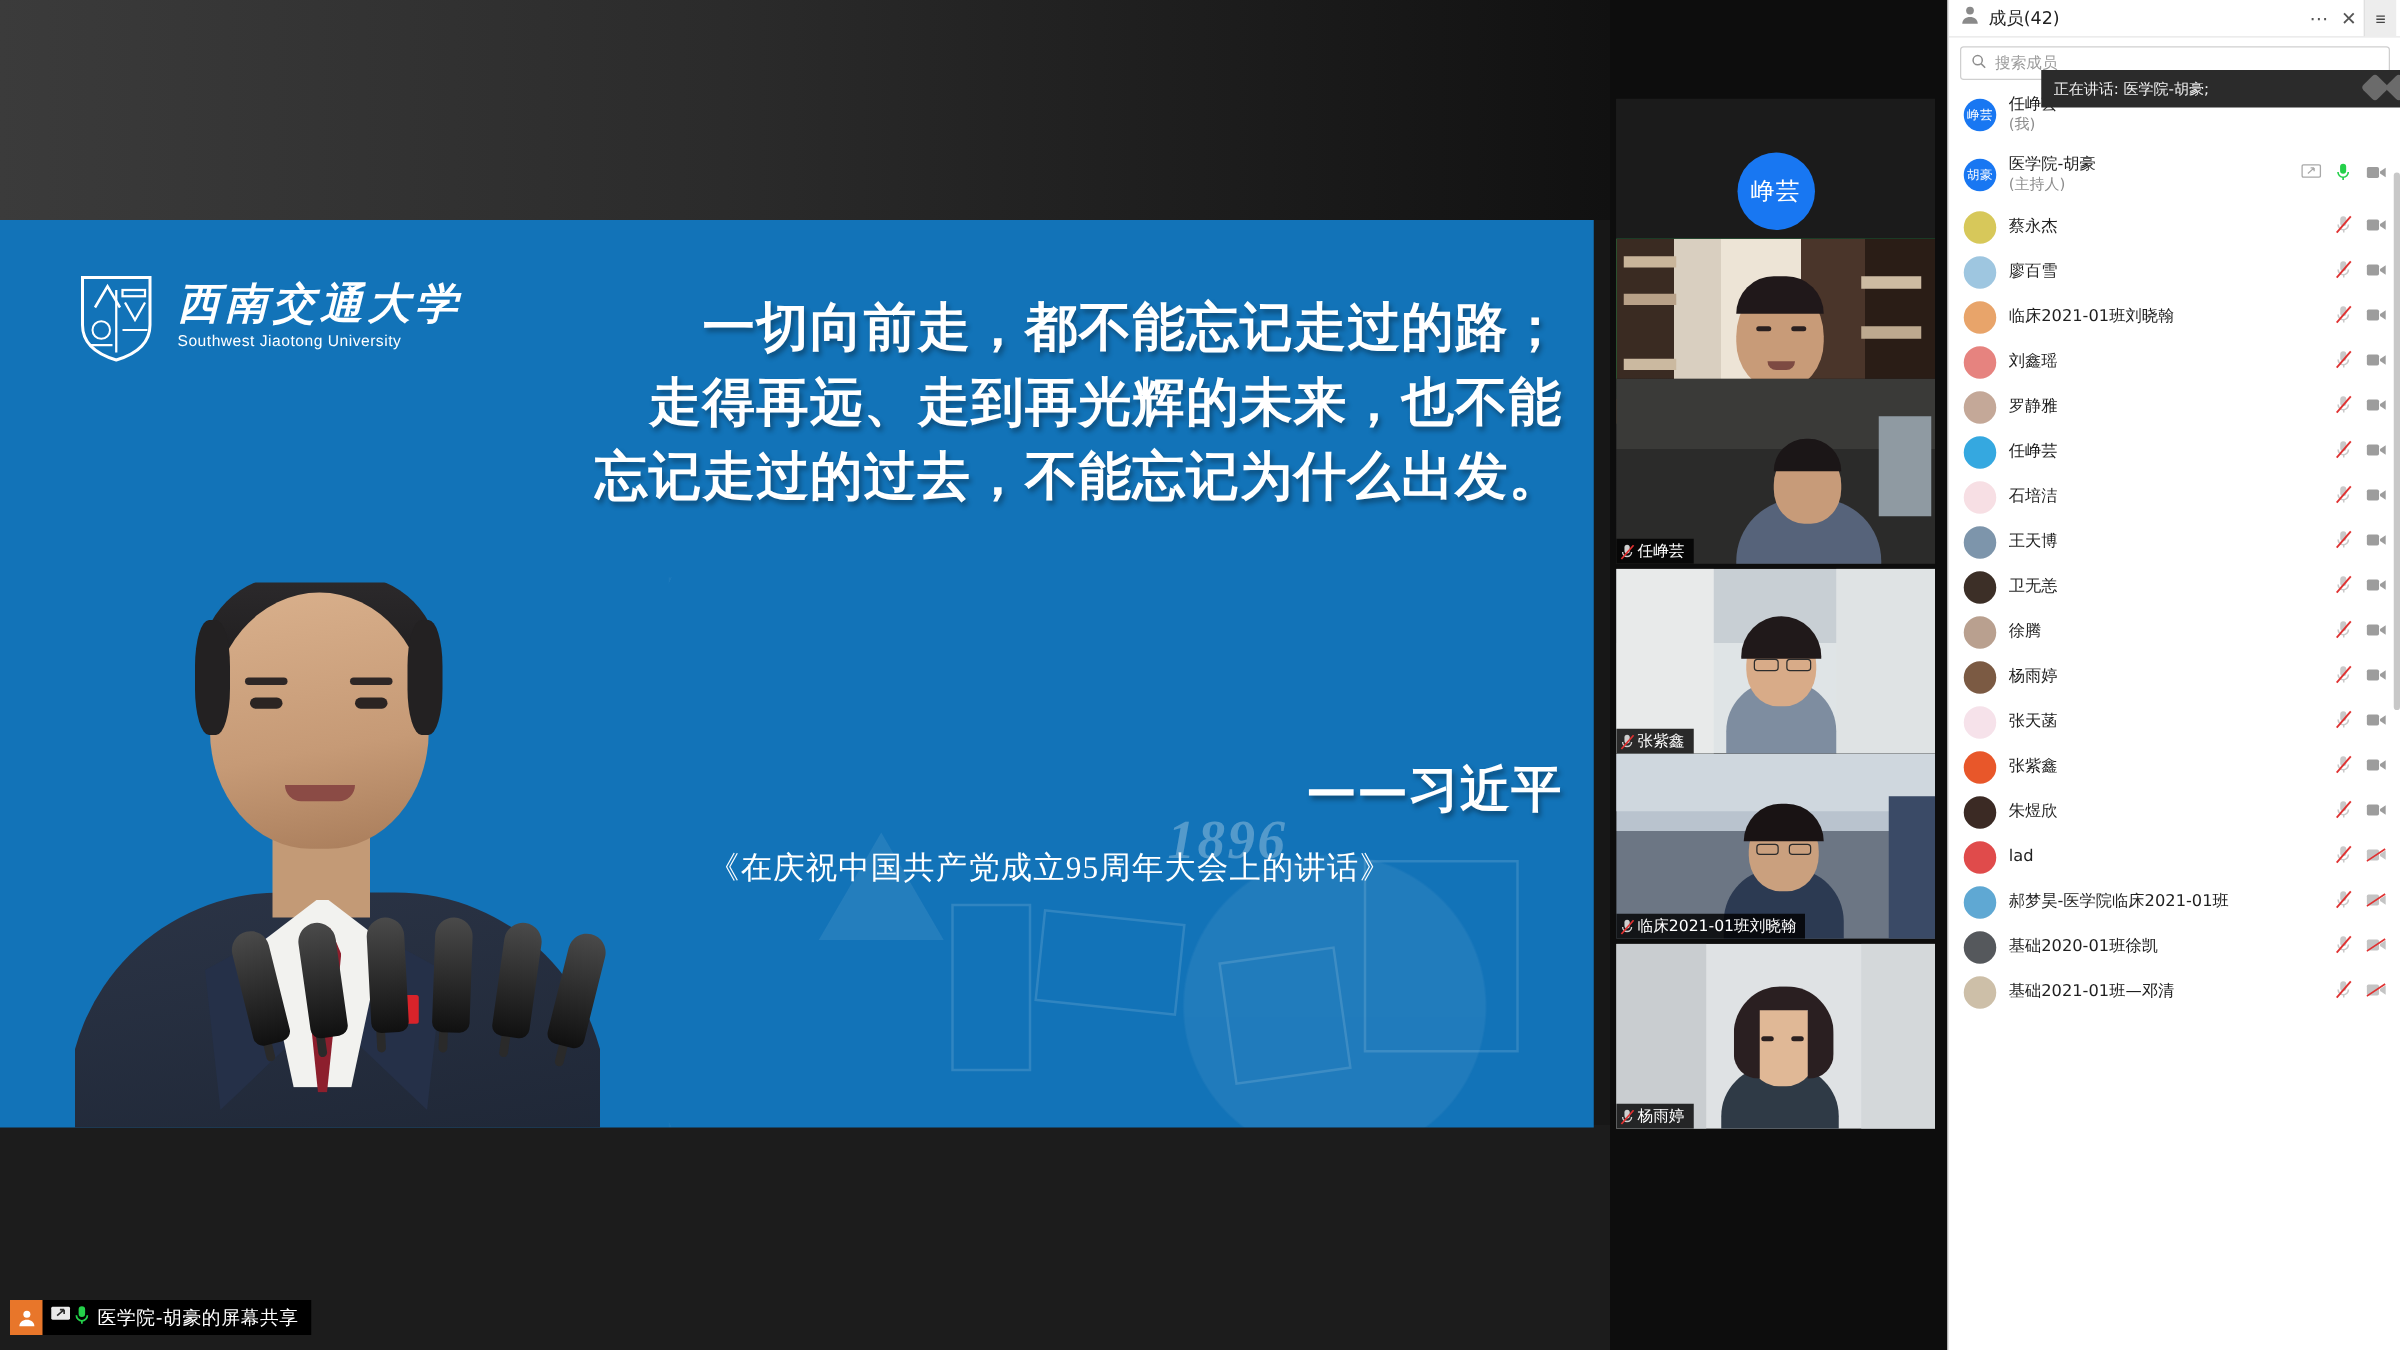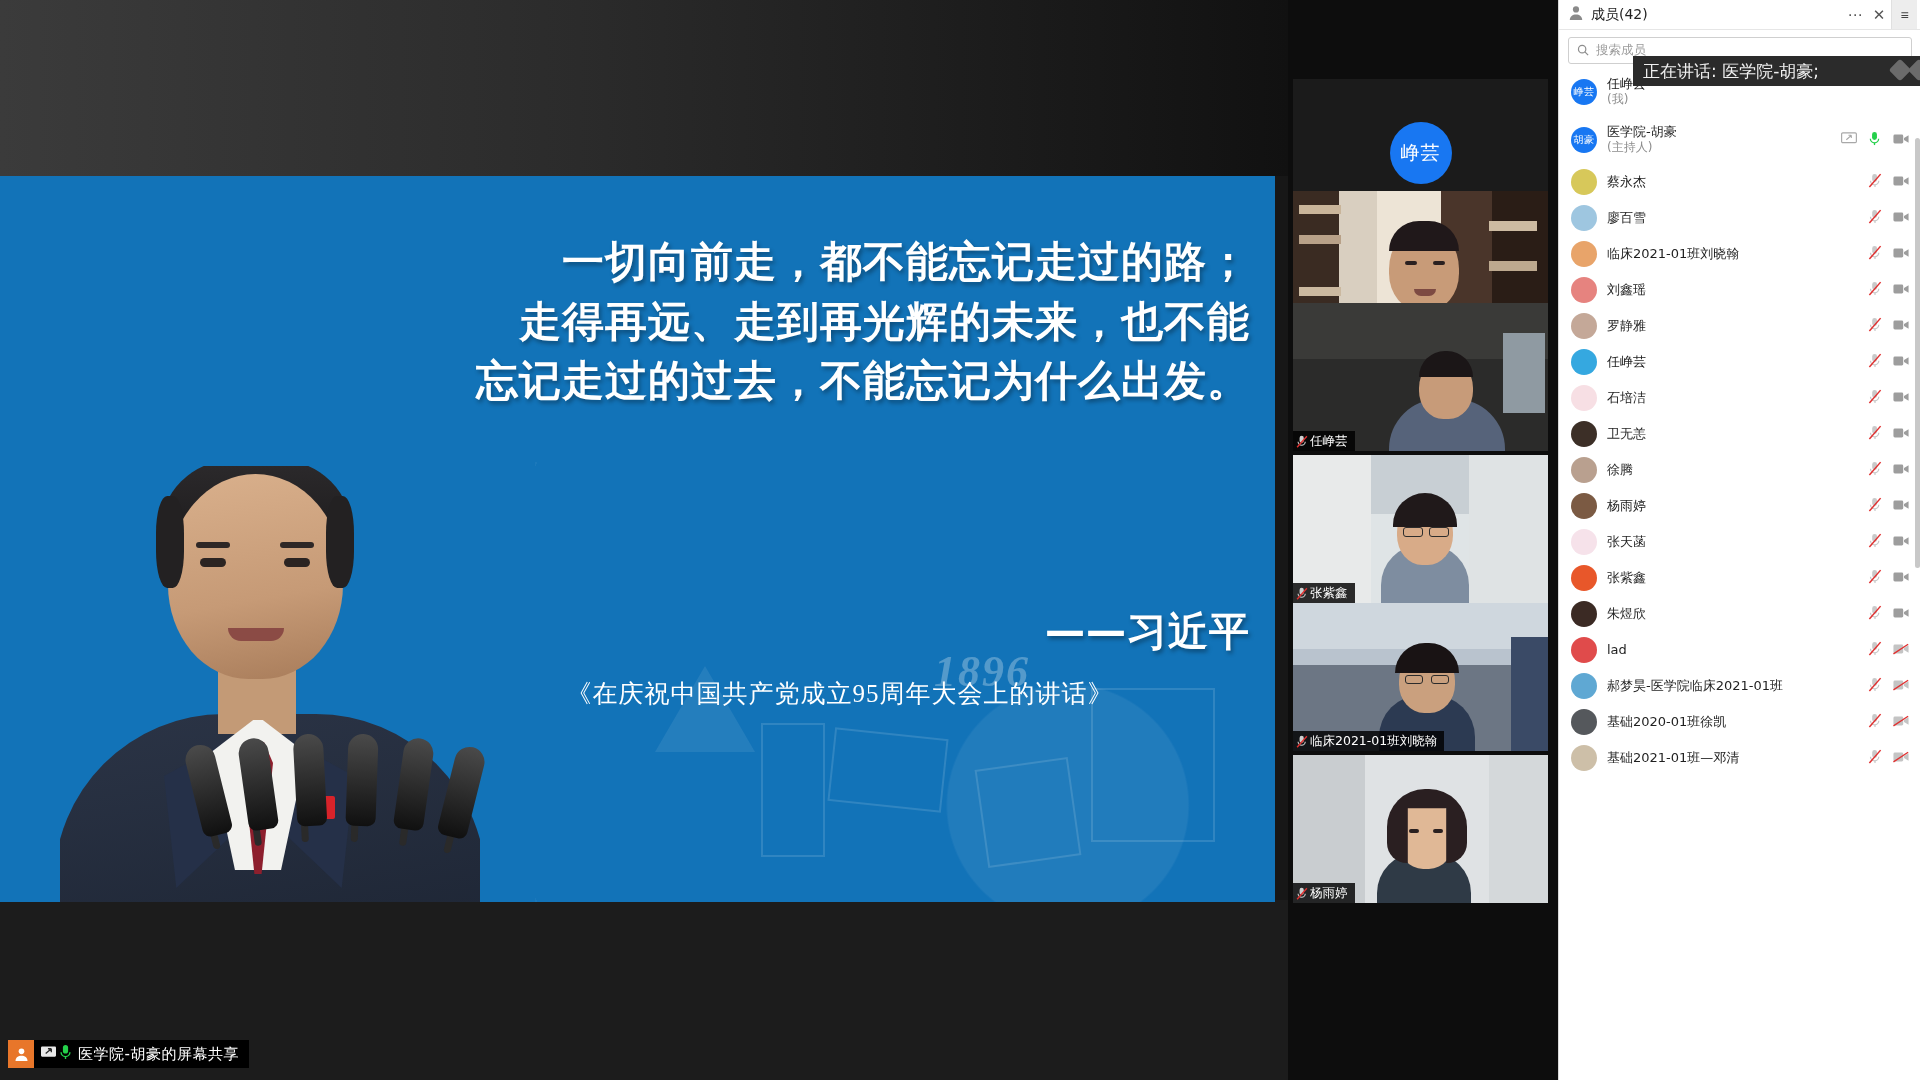--- a/index.html
+++ b/index.html
@@ -131,21 +131,21 @@
      overflow:hidden;letter-spacing:.5px;}
   .pname-wrap{flex:1;margin-left:10px;min-width:0;}
   .pname{font-size:13px;color:#1f1f1f;white-space:nowrap;overflow:hidden;
      font-family:"DejaVu Sans",sans-serif;line-height:1.25;}
   .ptag{font-size:12px;color:#8d8d8d;font-family:"DejaVu Sans",sans-serif;line-height:1.3;}
   .picons{display:flex;align-items:center;gap:11px;flex:none;padding-right:2px;}
   .prow.tall{height:48px;}
 
   .tooltip{position:absolute;left:1633px;top:56px;width:286px;height:30px;background:#2b2b2b;
      display:flex;align-items:center;padding:0 10px;}
-  .tt-text{color:#f0f0f0;font-size:17px;font-family:"DejaVu Sans",sans-serif;}
+  .tt-text{color:#f0f0f0;font-size:12px;font-family:"DejaVu Sans",sans-serif;}
   .tt-deco{position:absolute;right:12px;top:6px;display:flex;gap:3px;}
   .tt-dia{width:16px;height:16px;background:#6b6b6b;transform:rotate(45deg);border-radius:3px;}
 
   .panel-foot{position:absolute;left:0;bottom:0;width:362px;height:60px;background:#fff;
      border-top:1px solid #ededed;display:flex;align-items:center;justify-content:center;}
   .rename-btn{border:1px solid #c6c6c6;background:#fff;color:#333;font-size:13px;
      padding:5px 22px;border-radius:2px;font-family:"DejaVu Sans",sans-serif;cursor:pointer;}
   .scroll-track{position:absolute;right:0;top:68px;width:7px;height:952px;background:transparent;}
   .scroll-thumb{position:absolute;right:1px;top:70px;width:5px;height:430px;background:#c8c8c8;border-radius:3px;}
 </style>
@@ -195,20 +195,36 @@
         <div class="mic-stem" style="left:452px;top:604px;transform:rotate(14deg);"></div>
         <div class="mic" style="left:193px;top:568px;transform:rotate(-14deg);"></div>
         <div class="mic" style="left:243px;top:562px;transform:rotate(-8deg);"></div>
         <div class="mic" style="left:295px;top:558px;transform:rotate(-3deg);"></div>
         <div class="mic" style="left:347px;top:558px;transform:rotate(2deg);"></div>
         <div class="mic" style="left:399px;top:562px;transform:rotate(8deg);"></div>
         <div class="mic" style="left:447px;top:570px;transform:rotate(14deg);"></div>
 
       </div>
 
+      <div class="logo-wrap" style="top:40px;">
+        <svg class="crest" viewBox="0 0 62 74">
+          <path d="M4 6 H58 V44 Q58 64 31 72 Q4 64 4 44 Z" fill="none" stroke="#fff" stroke-width="2.4"></path>
+          <line x1="31" y1="16" x2="31" y2="66" stroke="#fff" stroke-width="1.8"></line>
+          <path d="M14 30 L24 13 L34 30" fill="none" stroke="#fff" stroke-width="2"></path>
+          <rect x="36" y="16" width="18" height="5" fill="none" stroke="#fff" stroke-width="1.8"></rect>
+          <path d="M38 26 L46 40 L54 26" fill="none" stroke="#fff" stroke-width="1.8"></path>
+          <line x1="36" y1="48" x2="56" y2="48" stroke="#fff" stroke-width="1.6"></line>
+          <circle cx="19" cy="48" r="7" fill="none" stroke="#fff" stroke-width="1.6"></circle>
+          <line x1="10" y1="60" x2="28" y2="60" stroke="#fff" stroke-width="1.8"></line>
+        </svg>
+        <div class="logo-text">
+          <div class="logo-cn">西南交通大学</div>
+          <div class="logo-en">Southwest Jiaotong University</div>
+        </div>
+      </div>
 
       <div class="quote" style="top:56px;">
         <div class="qline">一切向前走，都不能忘记走过的路；</div>
         <div class="qline">走得再远、走到再光辉的未来，也不能</div>
         <div class="qline">忘记走过的过去，不能忘记为什么出发。</div>
       </div>
       <div class="attrib" style="top:428px;">
         <div class="attrib-name">——习近平</div>
         <div class="attrib-src">《在庆祝中国共产党成立95周年大会上的讲话》</div>
       </div>
@@ -541,20 +557,38 @@
                 <line x1="7" y1="12.6" x2="7" y2="15" stroke="#c9c9c9" stroke-width="1.3"></line>
                 <line x1="1" y1="15" x2="13" y2="1.2" stroke="#e03131" stroke-width="1.6"></line>
               </svg></span>
             <span style="min-width: 16px;"><svg width="16" height="12" viewBox="0 0 18 12">
                 <rect x="0.5" y="1" width="11" height="10" rx="1.6" fill="#9d9d9d"></rect>
                 <path d="M12.4 5 L17.5 1.8 V10.2 L12.4 7 Z" fill="#9d9d9d"></path>
               </svg></span>
           </div>
         </div>
         <div class="prow">
+          <div class="pav" style="background: rgb(125, 149, 171);"></div>
+          <div class="pname-wrap">
+            <div class="pname">王天博</div>
+          </div>
+          <div class="picons">
+            <span style="min-width: 14px;"><svg width="14" height="15" viewBox="0 0 14 16">
+                <rect x="4" y="1" width="5.2" height="8.6" rx="2.6" fill="#c9c9c9"></rect>
+                <path d="M2.2 8.2a4.4 4.4 0 0 0 8.8 0" stroke="#c9c9c9" stroke-width="1.4" fill="none"></path>
+                <line x1="7" y1="12.6" x2="7" y2="15" stroke="#c9c9c9" stroke-width="1.3"></line>
+                <line x1="1" y1="15" x2="13" y2="1.2" stroke="#e03131" stroke-width="1.6"></line>
+              </svg></span>
+            <span style="min-width: 16px;"><svg width="16" height="12" viewBox="0 0 18 12">
+                <rect x="0.5" y="1" width="11" height="10" rx="1.6" fill="#9d9d9d"></rect>
+                <path d="M12.4 5 L17.5 1.8 V10.2 L12.4 7 Z" fill="#9d9d9d"></path>
+              </svg></span>
+          </div>
+        </div>
+        <div class="prow">
           <div class="pav" style="background: rgb(60, 47, 39);"></div>
           <div class="pname-wrap">
             <div class="pname">卫无恙</div>
           </div>
           <div class="picons">
             <span style="min-width: 14px;"><svg width="14" height="15" viewBox="0 0 14 16">
                 <rect x="4" y="1" width="5.2" height="8.6" rx="2.6" fill="#c9c9c9"></rect>
                 <path d="M2.2 8.2a4.4 4.4 0 0 0 8.8 0" stroke="#c9c9c9" stroke-width="1.4" fill="none"></path>
                 <line x1="7" y1="12.6" x2="7" y2="15" stroke="#c9c9c9" stroke-width="1.3"></line>
                 <line x1="1" y1="15" x2="13" y2="1.2" stroke="#e03131" stroke-width="1.6"></line>

